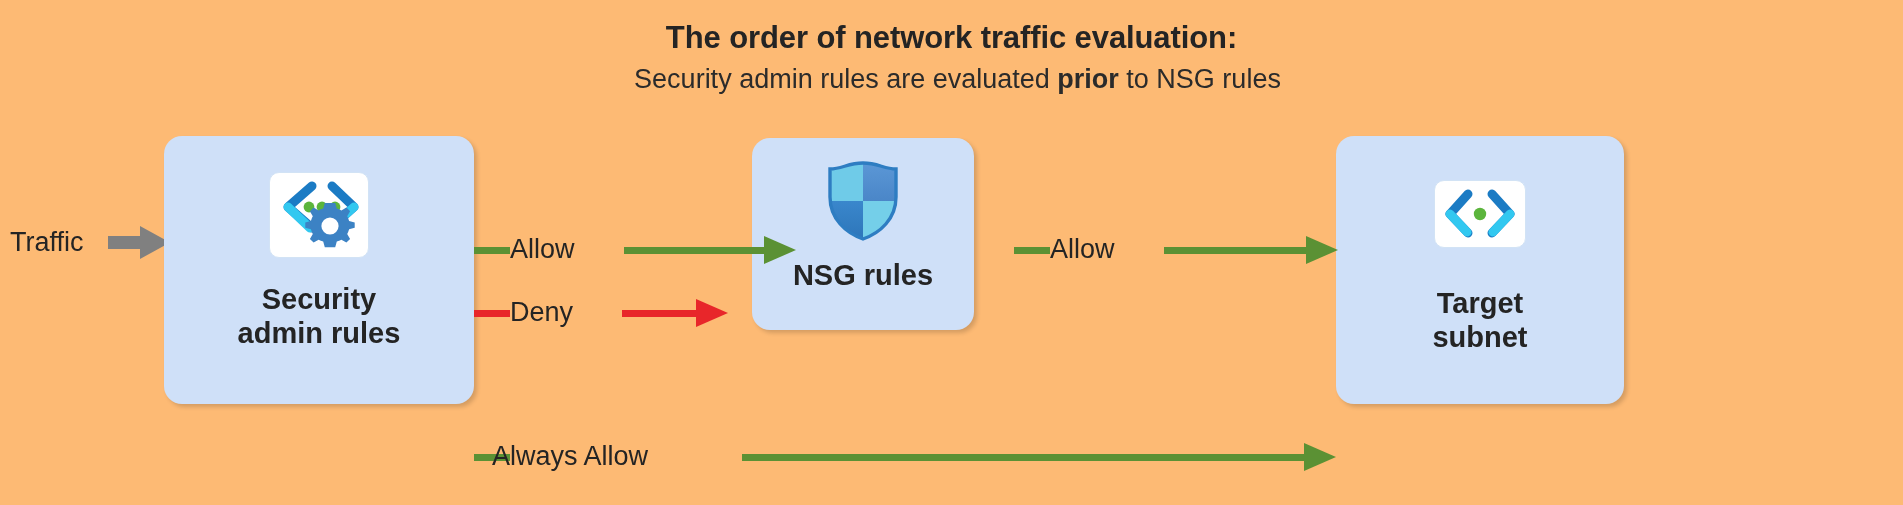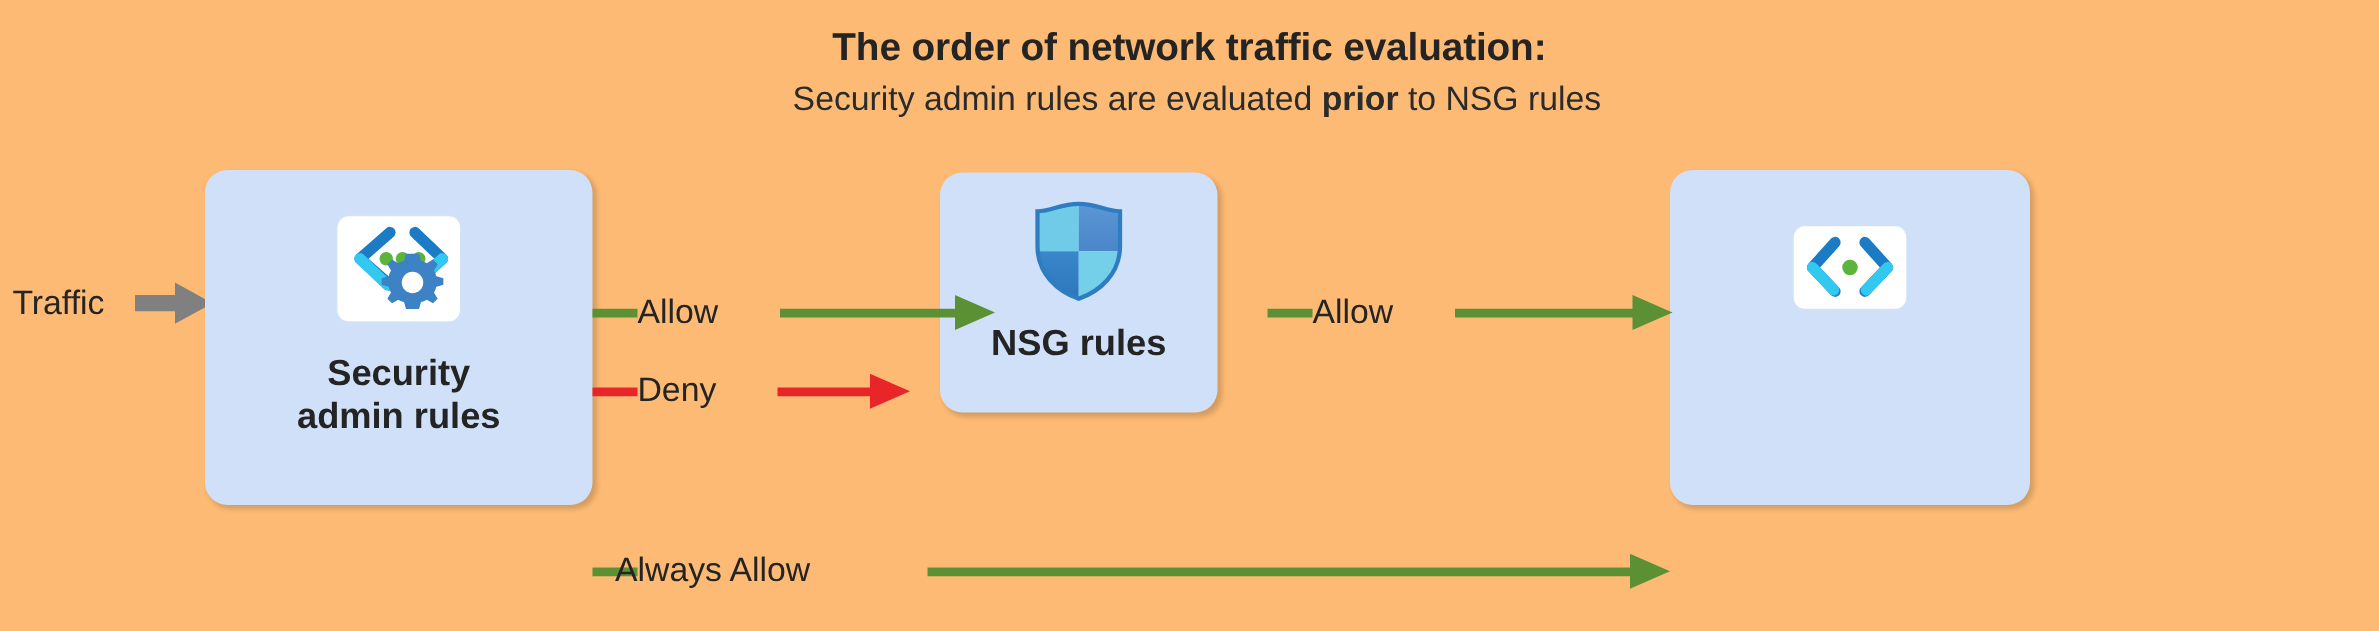--- a/index.html
+++ b/index.html
@@ -216,20 +216,22 @@
   <div class="node" id="node-target">
     <div class="icon-tile">
       <svg width="76" height="54" viewBox="0 0 76 54">
         <path d="M26 7 L8 27 L26 46" fill="none" stroke="#1b7bc4" stroke-width="9" stroke-linecap="round" stroke-linejoin="round"></path>
         <path d="M8 27 L25 45" fill="none" stroke="#32c8f0" stroke-width="9" stroke-linecap="round"></path>
         <path d="M50 7 L68 27 L50 46" fill="none" stroke="#1b7bc4" stroke-width="9" stroke-linecap="round" stroke-linejoin="round"></path>
         <path d="M68 27 L51 45" fill="none" stroke="#32c8f0" stroke-width="9" stroke-linecap="round"></path>
         <circle cx="38" cy="27" r="6.2" fill="#5bb53c"></circle>
       </svg>
     </div>
+    <div class="node-label">Target
+subnet</div>
   </div>
 
   <div class="edge" style="left:474px; top:250px; width:320px;">
     <div class="seg" style="left:0px; width:36px; background:#5b9134;"></div>
     <div class="edge-label" style="left:36px; width:114px;">Allow</div>
     <div class="seg" style="left:150px; width:148px; background:#5b9134;"></div>
     <div class="head" style="left:290px; border-left:32px solid #5b9134;"></div>
   </div>
 
   <div class="edge" style="left:474px; top:313px; width:256px;">

